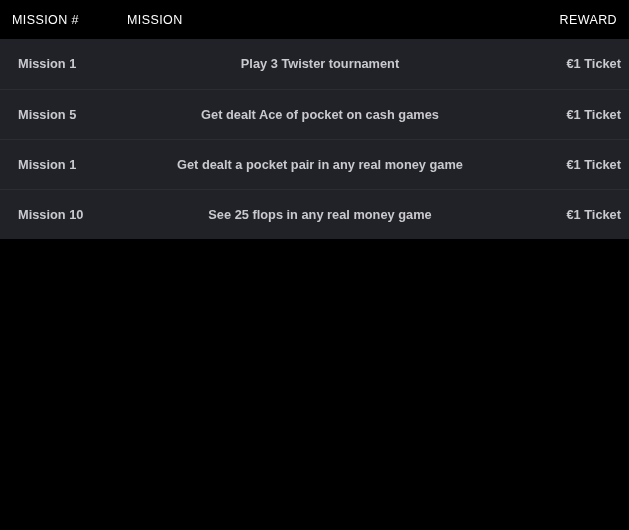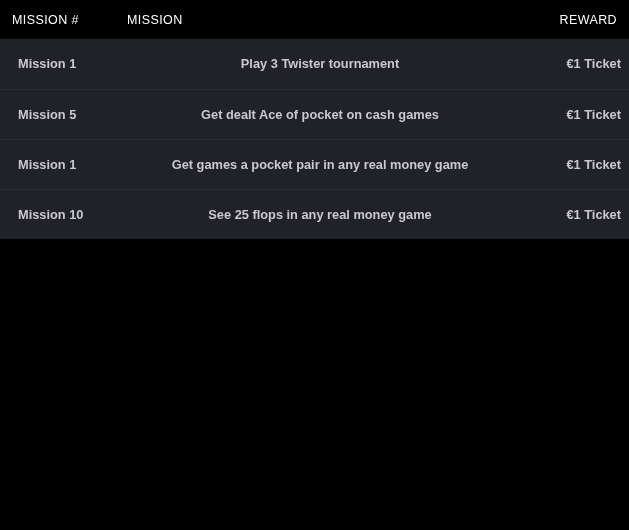--- a/index.html
+++ b/index.html
@@ -107,21 +107,21 @@
         <td class="cell-mission">Play 3 Twister tournament</td>
         <td class="cell-reward">€1 Ticket</td>
       </tr>
       <tr>
         <td class="cell-num">Mission 5</td>
         <td class="cell-mission">Get dealt Ace of pocket on cash games</td>
         <td class="cell-reward">€1 Ticket</td>
       </tr>
       <tr>
         <td class="cell-num">Mission 1</td>
-        <td class="cell-mission">Get games a pocket pair in any real money game</td>
+        <td class="cell-mission">Get dealt a pocket pair in any real money game</td>
         <td class="cell-reward">€1 Ticket</td>
       </tr>
       <tr>
         <td class="cell-num">Mission 10</td>
         <td class="cell-mission">See 25 flops in any real money game</td>
         <td class="cell-reward">€1 Ticket</td>
       </tr>
     </tbody>
 </table>
 

